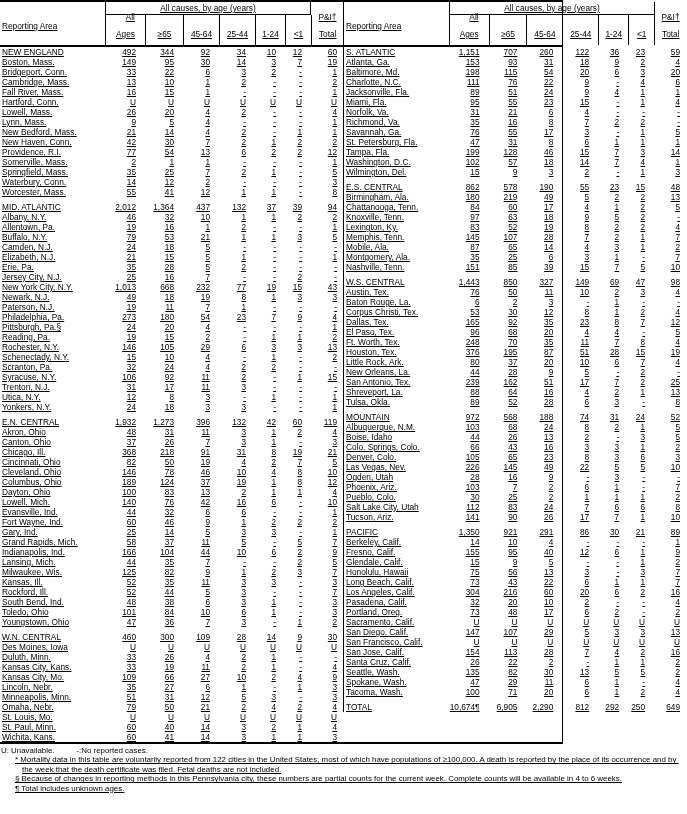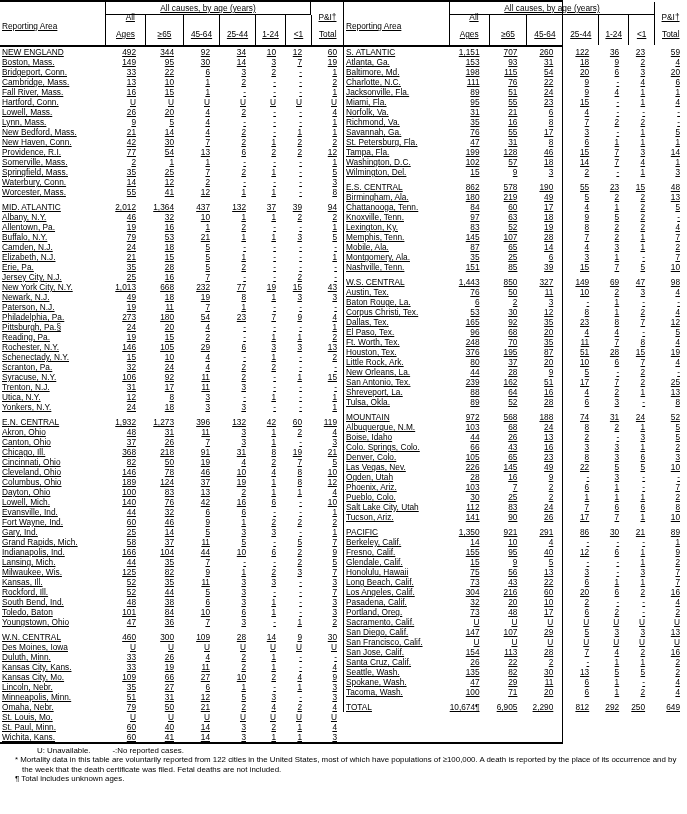--- a/index.html
+++ b/index.html
@@ -19,22 +19,22 @@
   .sp-pi{flex:1;}
   .ha{width:105px;display:flex;align-items:flex-end;padding-left:2px;padding-bottom:14px;}
   .hc{border-left:1px solid #000;display:flex;align-items:flex-end;justify-content:center;text-align:right;white-space:pre-line;padding-bottom:2px;line-height:17px;}
   .c0{width:40px;}.c1{width:38px;}.c2{width:36px;}.c3{width:36px;}.c4{width:30px;}.c5{width:26px;}.c6{width:32px;}
   .trow{display:flex;height:10px;line-height:10px;}
   .gap{height:5px;}
   .c-area{width:105px;padding-left:2px;white-space:nowrap;overflow:hidden;}
   .num{text-align:right;padding-right:9px;white-space:nowrap;}
   .num.c6{padding-right:6px;}
   .footnotes{padding:2px 2px 0 1px;font-size:7.9px;line-height:9.4px;}
-  .fn-line{white-space:pre-wrap;padding-left:36px;}
-  .fn-note{white-space:pre-wrap;padding-left:21px;text-indent:-7px;}
+  .fn-line{white-space:pre-wrap;}
+  .fn-note{white-space:pre-wrap;padding-left:21px;text-indent:-7px;text-decoration:underline;}
 </style>
 </head>
 <body>
 
 <div class="page">
   <div class="table">
     <div class="thead">
       <div class="half left" id="head-left">
           <div class="band1">
             <div class="sp-area"></div>
@@ -622,21 +622,21 @@
             <div class="c-area">South Bend, Ind.</div>
             <div class="num c0">48</div>
             <div class="num c1">38</div>
             <div class="num c2">6</div>
             <div class="num c3">3</div>
             <div class="num c4">1</div>
             <div class="num c5">-</div>
             <div class="num c6">3</div>
           </div>
           <div class="trow">
-            <div class="c-area">Toledo, Baton</div>
+            <div class="c-area">Toledo, Ohio</div>
             <div class="num c0">101</div>
             <div class="num c1">84</div>
             <div class="num c2">10</div>
             <div class="num c3">6</div>
             <div class="num c4">1</div>
             <div class="num c5">-</div>
             <div class="num c6">3</div>
           </div>
           <div class="trow">
             <div class="c-area">Youngstown, Ohio</div>
@@ -1405,15 +1405,16 @@
             <div class="num c4">292</div>
             <div class="num c5">250</div>
             <div class="num c6">649</div>
           </div>
         </div>
     </div>
   </div>
   <div class="footnotes">
     <div class="fn-line">U: Unavailable.          -:No reported cases.</div>
     <div class="fn-note">* Mortality data in this table are voluntarily reported from 122 cities in the United States, most of which have populations of ≥100,000. A death is reported by the place of its occurrence and by the week that the death certificate was filed. Fetal deaths are not included.</div>
+    <div class="fn-note">§ Because of changes in reporting methods in this Pennsylvania city, these numbers are partial counts for the current week. Complete counts will be available in 4 to 6 weeks.</div>
     <div class="fn-note">¶ Total includes unknown ages.</div>
   </div>
 </div>
 
 </body></html>

